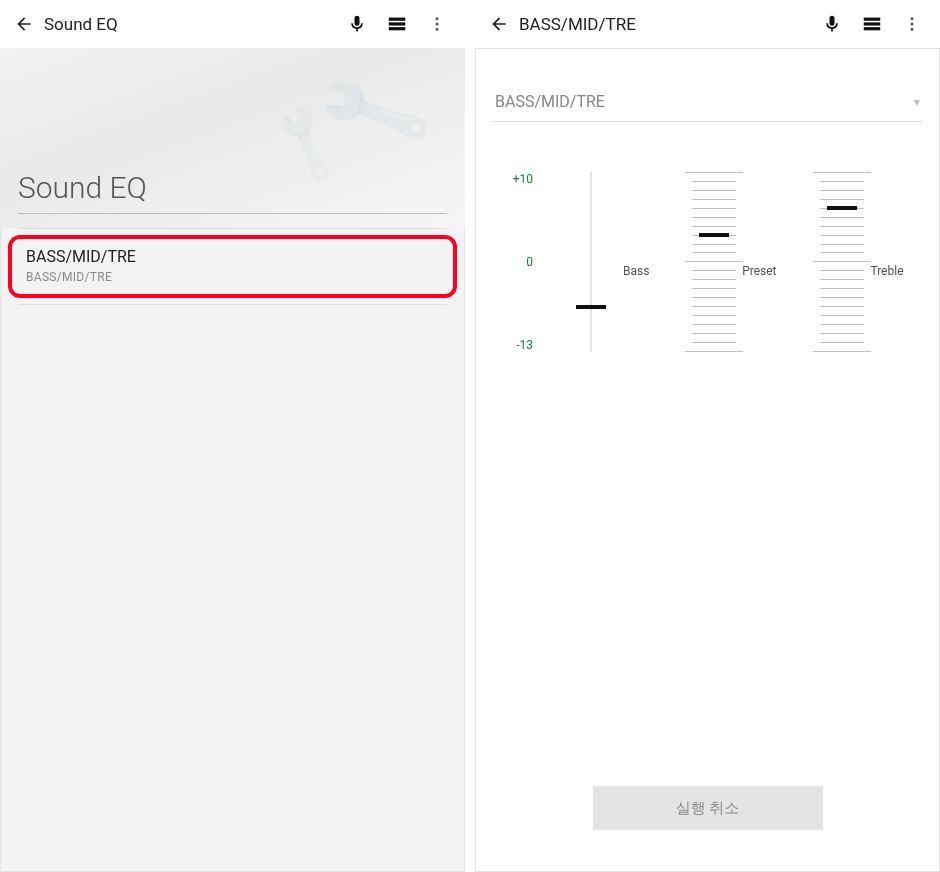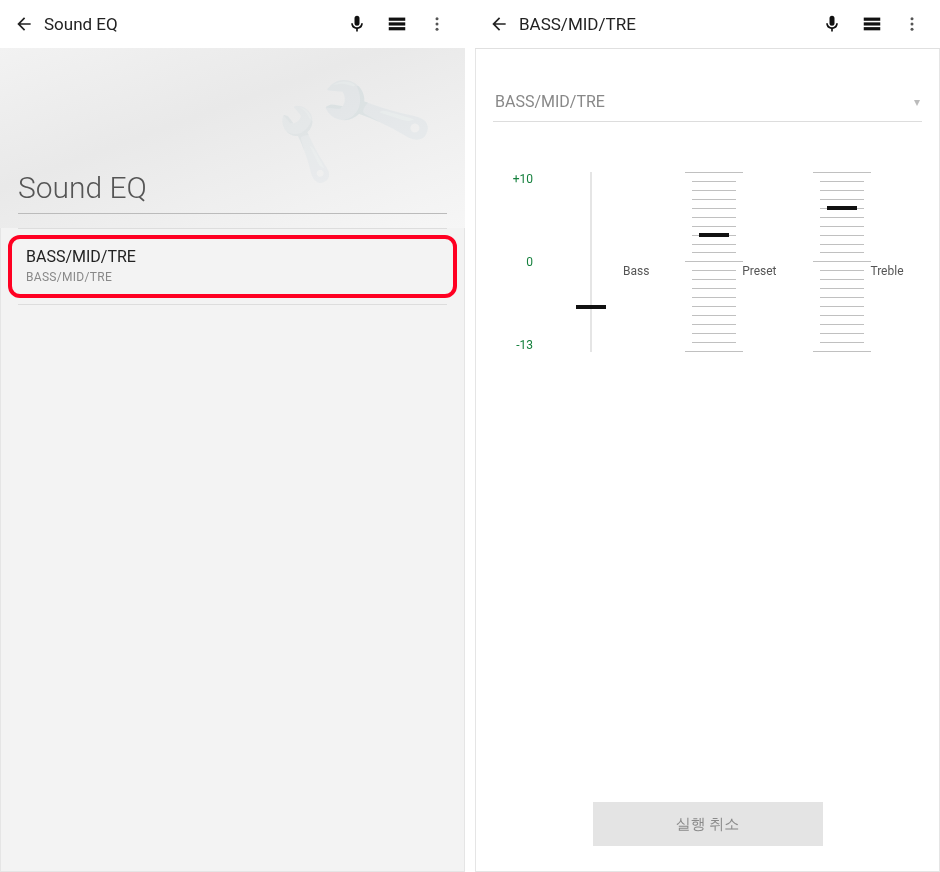--- a/index.html
+++ b/index.html
@@ -30,21 +30,21 @@
   .yaxis{width:48px;display:flex;flex-direction:column;justify-content:space-between;align-items:flex-end;height:180px;color:#15803d;font-size:12px;padding-right:8px;box-sizing:border-box;}
   .sliders{flex:1;display:flex;justify-content:space-around;}
   .slider{width:90px;display:flex;align-items:center;}
   .track{position:relative;width:90px;height:180px;}
   .ticks{position:absolute;left:50%;top:0;height:180px;transform:translateX(-50%);display:flex;flex-direction:column;justify-content:space-between;}
   .tick{width:44px;height:1px;background:#c0c0c0;align-self:center;}
   .tick.long{width:58px;}
   .line{position:absolute;left:50%;top:0;width:1px;height:180px;background:#ccc;transform:translateX(-50%);}
   .thumb{position:absolute;left:50%;width:30px;height:4px;background:#111;transform:translateX(-50%);}
   .slabel{margin-top:18px;font-size:12px;color:#555;}
-  .footer-btn{position:absolute;bottom:26px;left:50%;transform:translateX(-50%);width:230px;height:44px;background:#e4e4e4;display:flex;align-items:center;justify-content:center;color:#8a8a8a;font-size:15px;}
+  .footer-btn{position:absolute;bottom:42px;left:50%;transform:translateX(-50%);width:230px;height:44px;background:#e4e4e4;display:flex;align-items:center;justify-content:center;color:#8a8a8a;font-size:15px;}
   svg{display:block;}
 </style>
 </head>
 <body>
 
 <div class="stage">
 
   <div class="phone">
     <div class="appbar">
       <div class="back">

